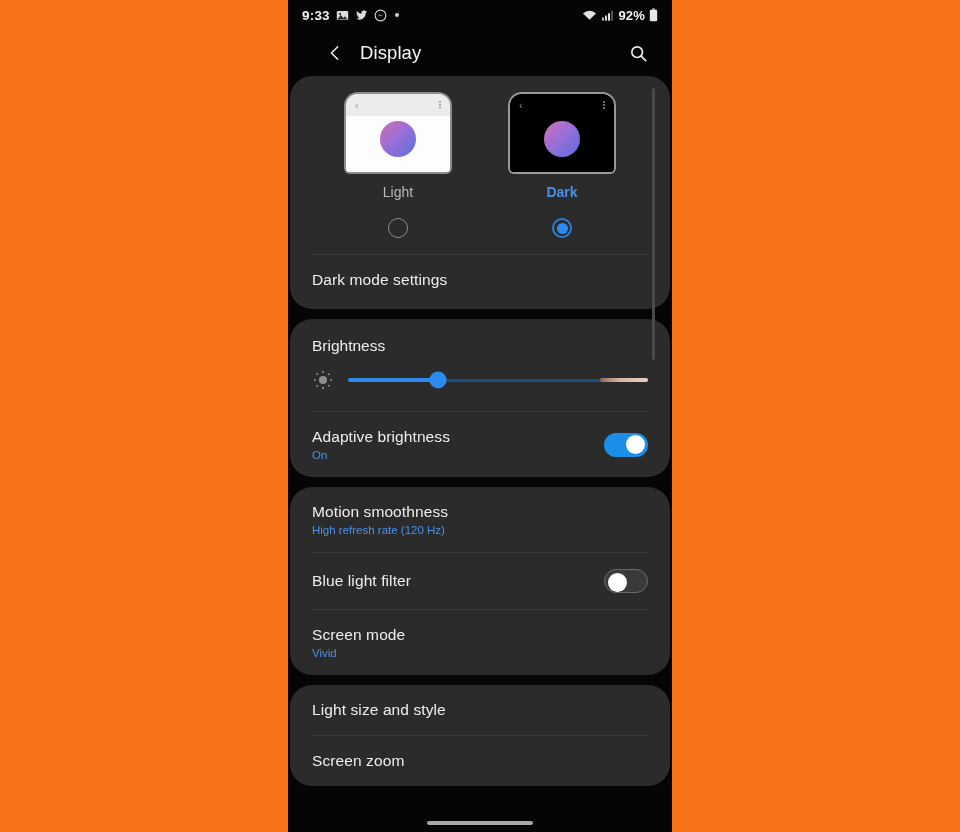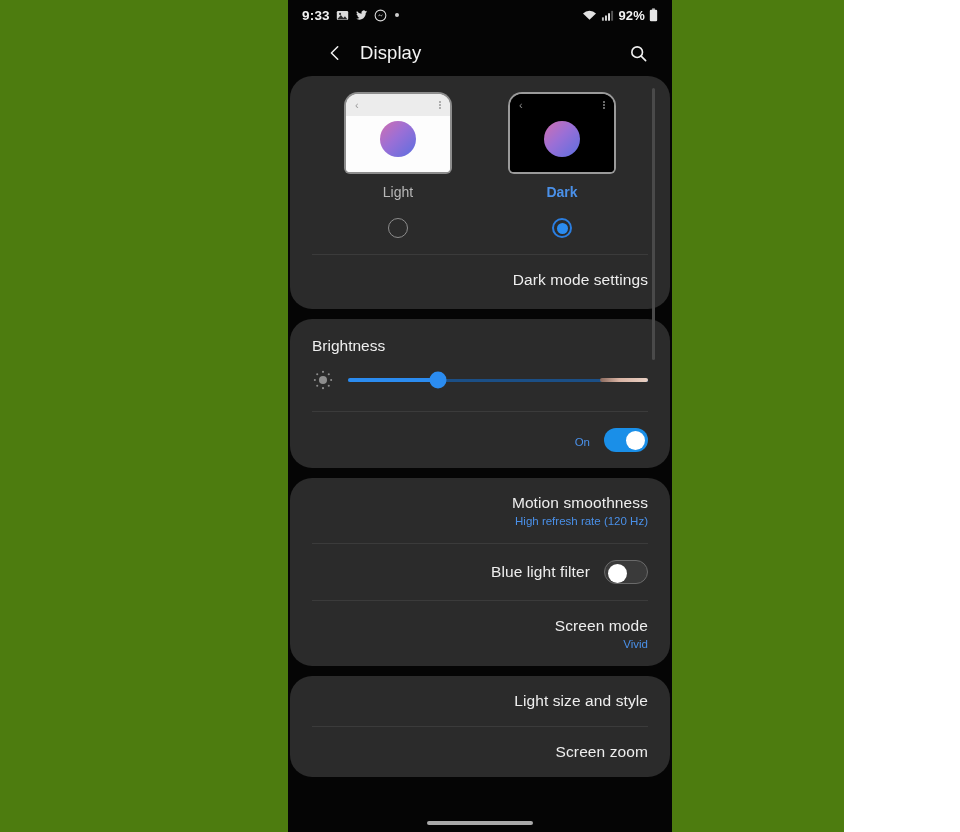--- a/index.html
+++ b/index.html
@@ -8,23 +8,23 @@
   }
   body {
     width: 960px;
     height: 832px;
     background: #ffffff;
     font-family: "Liberation Sans", sans-serif;
     overflow: hidden;
   }
   .page {
     position: relative;
-    width: 844px;
+    width: 960px;
     height: 832px;
-    background: #4d7c0f;
+    background: #f97316;
   }
   
   .phone {
     position: absolute;
     left: 288px;
     top: 0;
     width: 384px;
     height: 832px;
     background: #050505;
     overflow: hidden;
@@ -222,21 +222,20 @@
   }
 
   
   .row {
     padding: 16px 22px 16px 22px;
     display: flex;
     align-items: center;
     cursor: pointer;
     min-height: 26px;
     box-sizing: border-box;
-    text-align: right;
   }
   .row-text { flex: 1; min-width: 0; }
   .row-title {
     font-size: 15.5px;
     color: #eeeeee;
     letter-spacing: 0.1px;
   }
   .row-sub {
     font-size: 11.5px;
     color: #4a90e8;
@@ -479,20 +478,21 @@
             <div class="slider-end"></div>
             <div class="slider-fill" style="width: 30%;"></div>
             <div class="slider-thumb" style="left: 30%;"></div>
           </div>
         </div>
 
         <div class="divider"></div>
 
         <div class="row">
           <div class="row-text">
+            <div class="row-title">Adaptive brightness</div>
             <div class="row-sub">On</div>
           </div>
           <div class="toggle on">
             <div class="toggle-knob"></div>
           </div>
         </div>
       </div>
 
       <div class="card">
 

